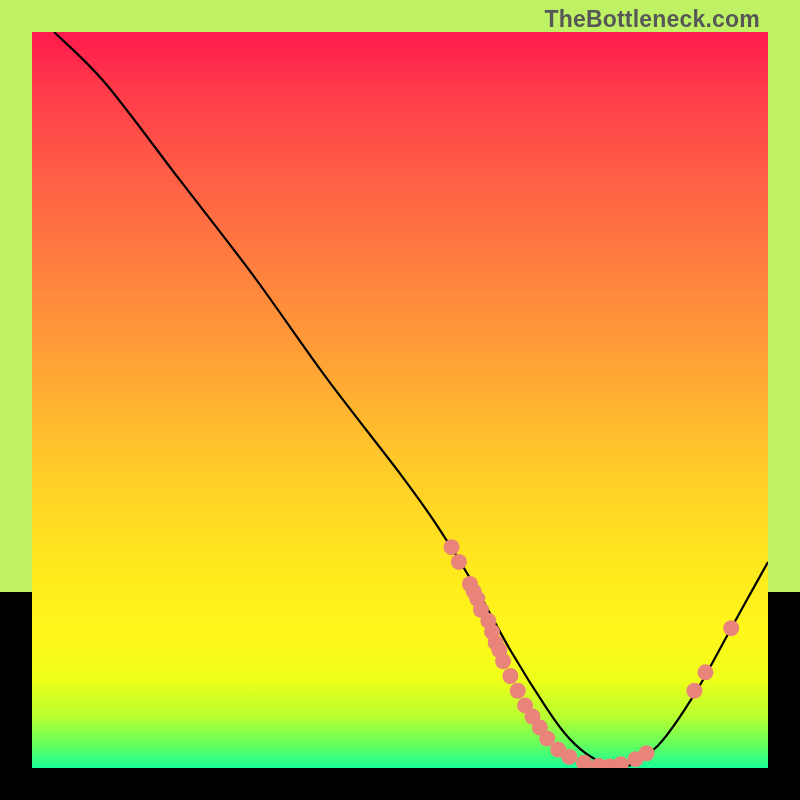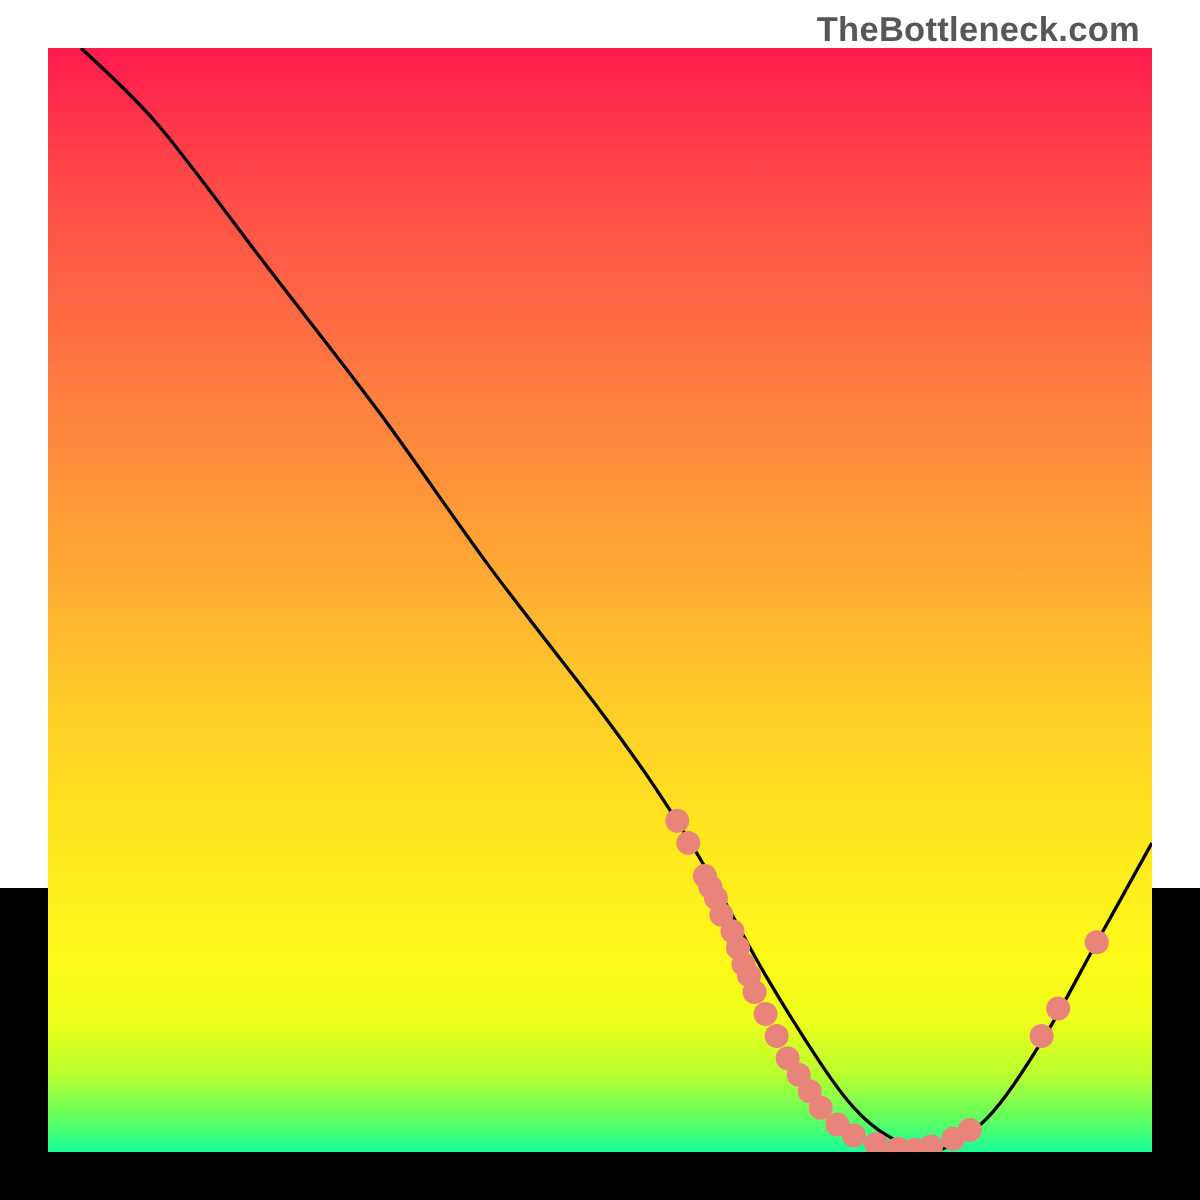--- a/index.html
+++ b/index.html
@@ -10,21 +10,21 @@
     height: 800px;
     overflow: hidden;
     font-family: Arial, Helvetica, sans-serif;
   }
   .frame {
     position: absolute;
     top: 0;
     left: 0;
     width: 800px;
     height: 592px;
-    background: #ffffff;
+    background: #bef264;
   }
   .plot-area {
     position: absolute;
     top: 32px;
     left: 32px;
     width: 736px;
     height: 736px;
     background: linear-gradient(to bottom,
       #ff1a4d 0%,
       #ff3b4a 8%,

